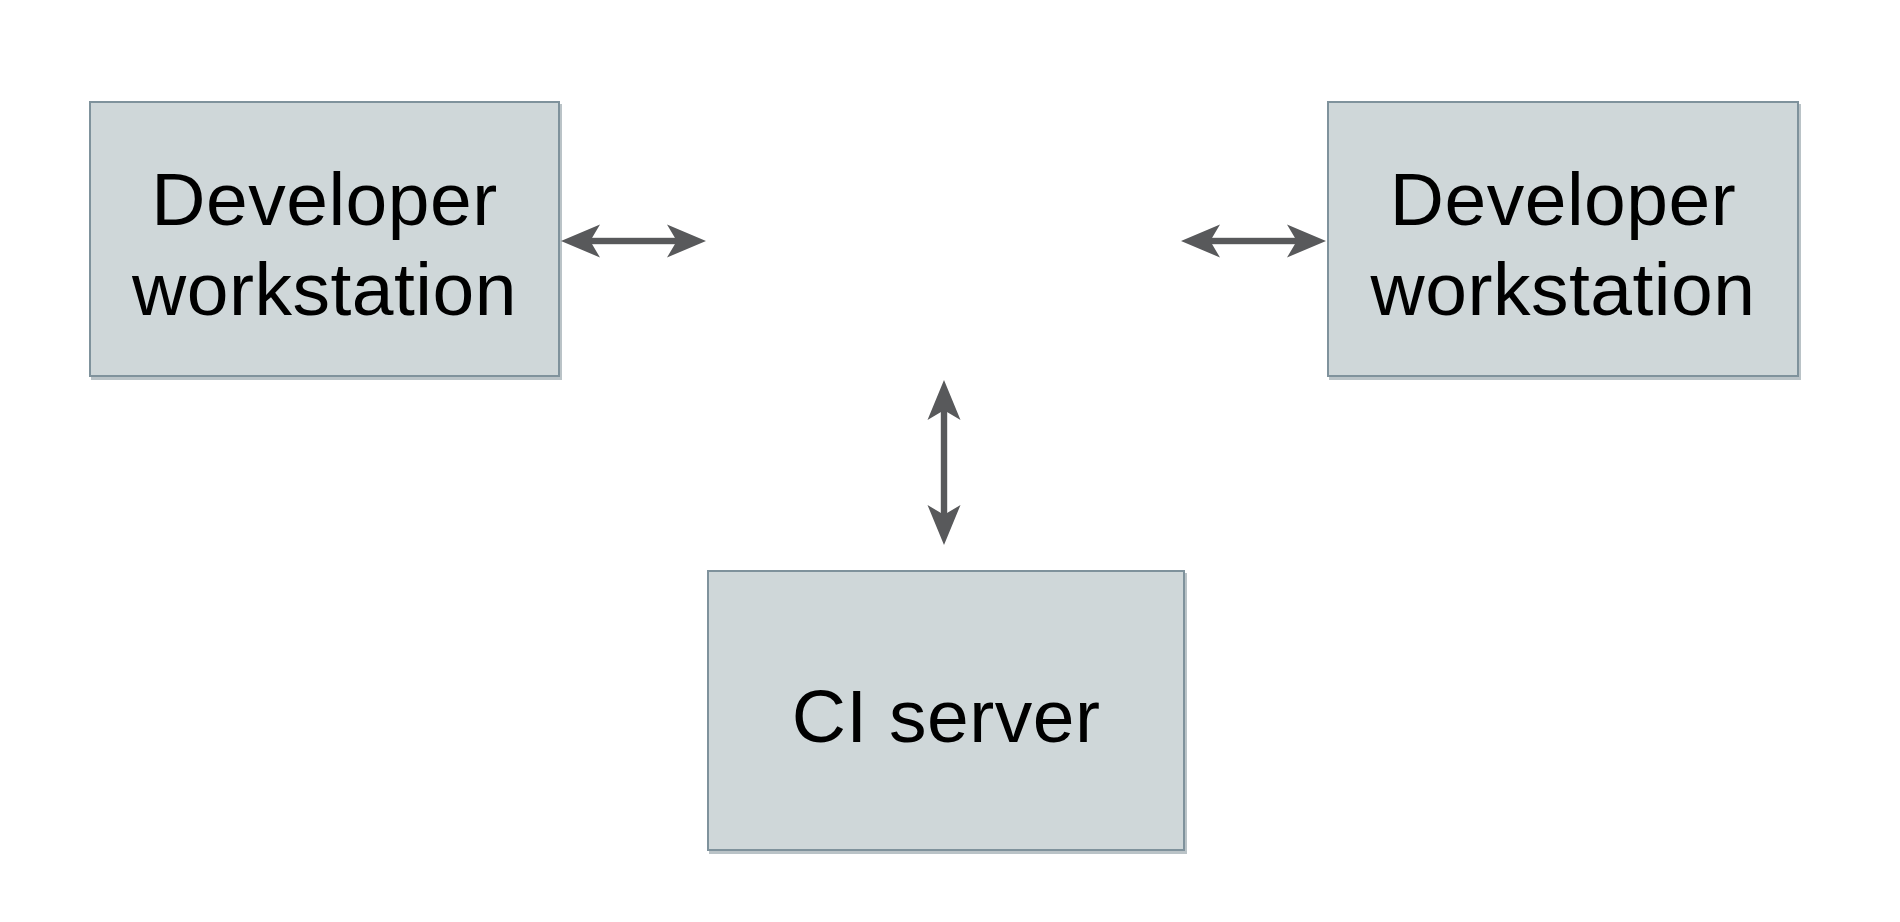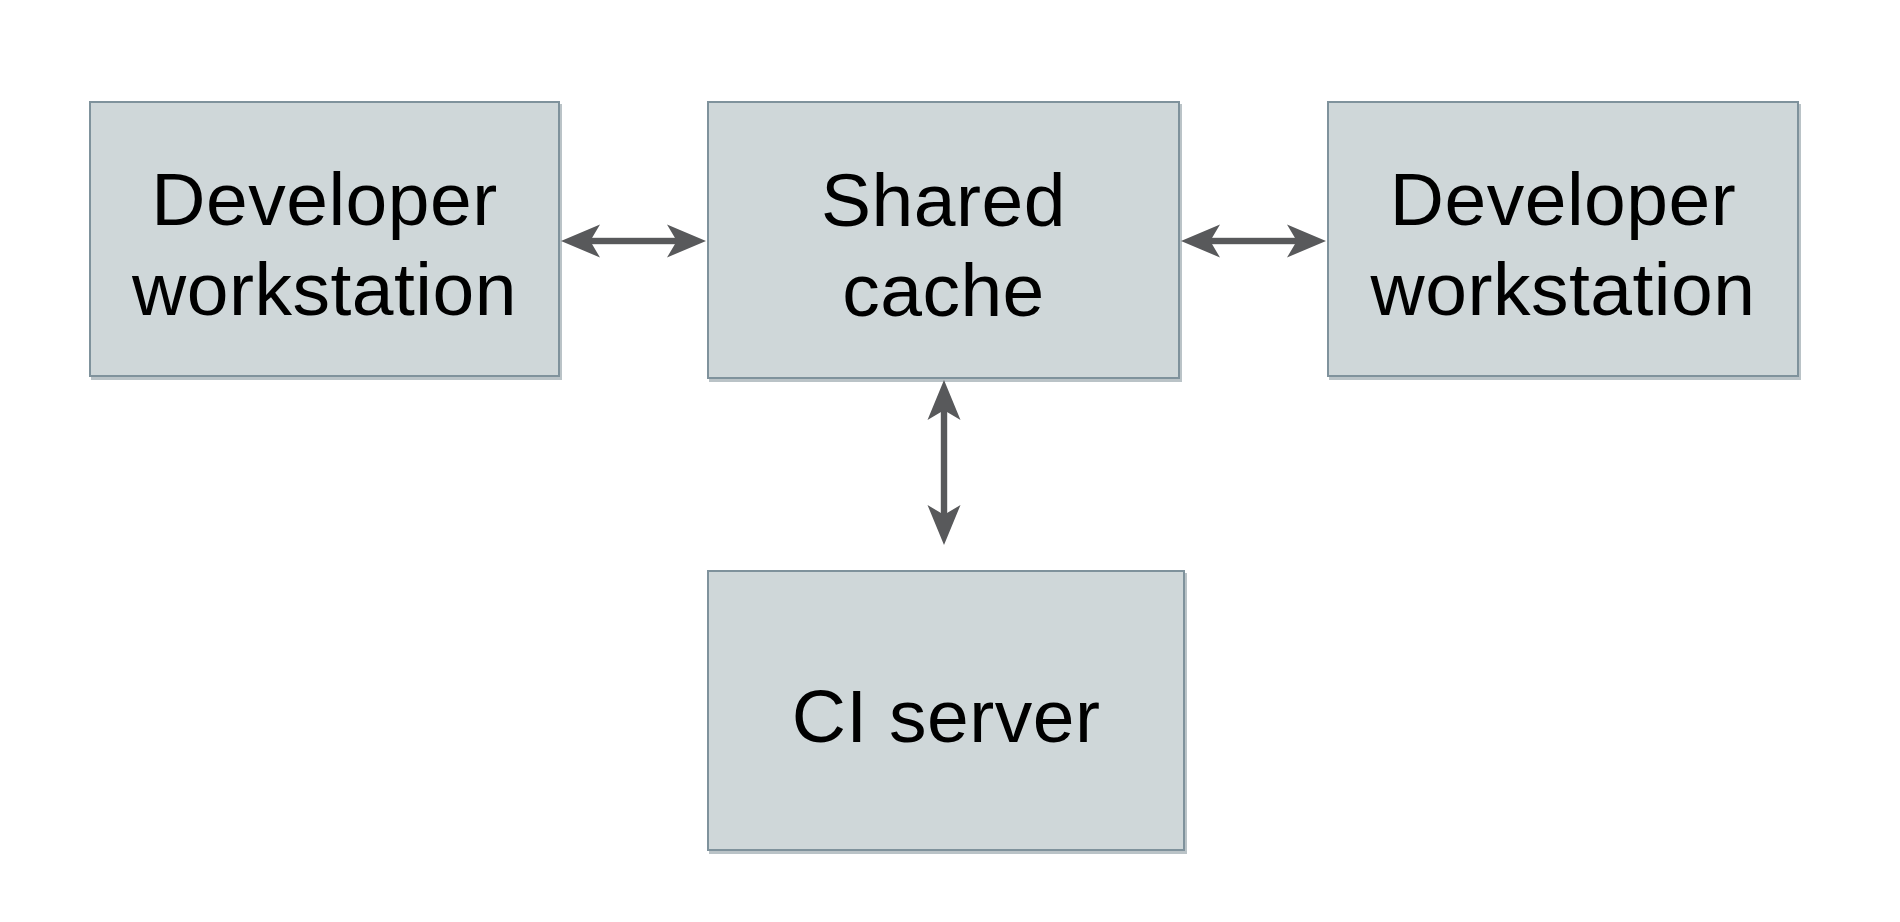--- a/index.html
+++ b/index.html
@@ -53,24 +53,20 @@
 </head>
 <body>
 
 <div class="canvas">
 
   <div class="node" id="node-left">
     <span class="label">Developer
 workstation</span>
   </div>
 
-  <div class="node" id="node-shared">
-    <span class="label">Shared
-cache</span>
-  </div>
 
   <div class="node" id="node-right">
     <span class="label">Developer
 workstation</span>
   </div>
 
   <div class="node" id="node-ci">
     <span class="label">CI server</span>
   </div>
 

